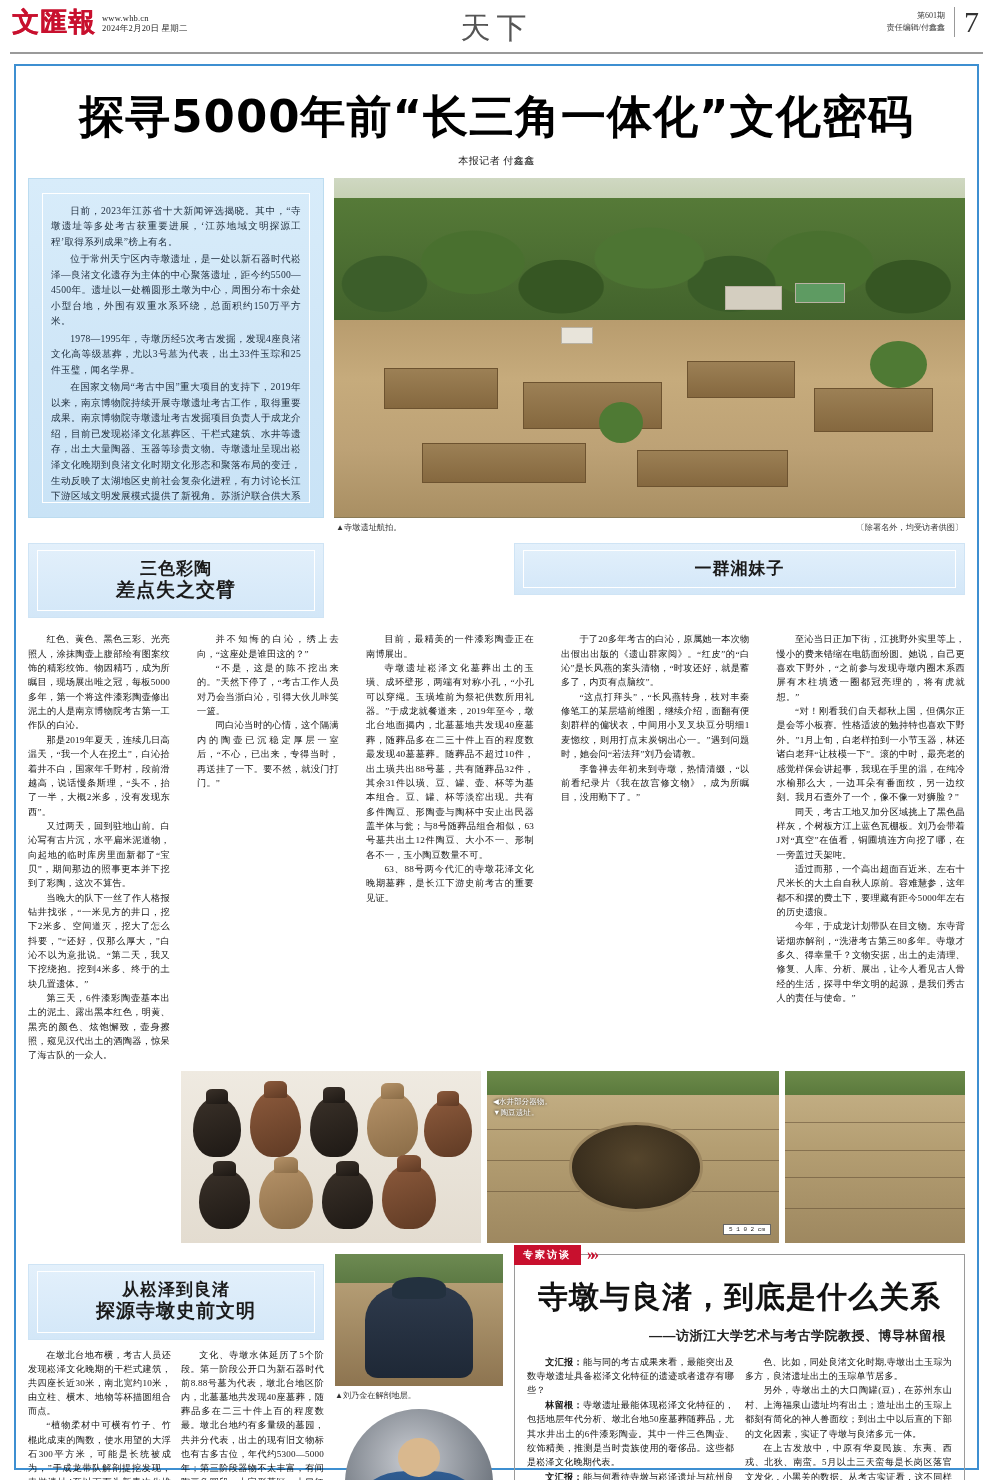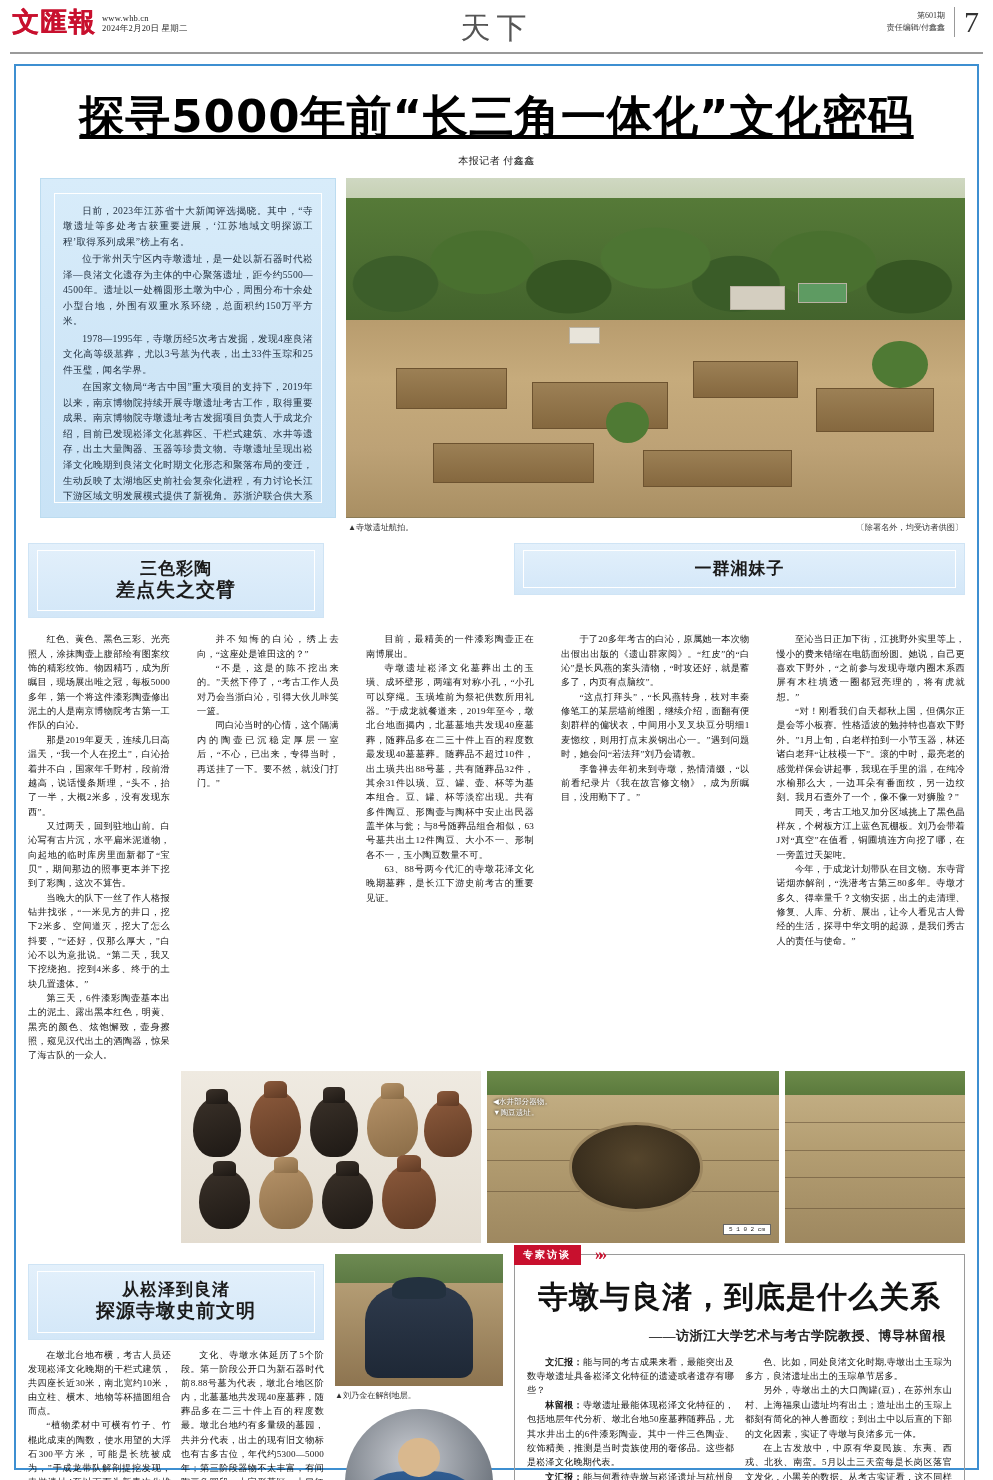--- a/index.html
+++ b/index.html
@@ -67,39 +67,37 @@
   .headline {
     text-align:center;
     font-family:"DejaVu Sans","Liberation Sans",sans-serif;
     font-weight:700;
     font-size: 45px;
     letter-spacing: 1px;
     color:#000;
     margin: 16px 0 0 0;
     line-height:1.1;
     white-space:nowrap;
-    text-decoration:underline;
   }
   .byline {
     text-align:center;
     font-size: 10px;
     margin: 12px 0 10px 0;
     color:#222;
     letter-spacing:.5px;
   }
 
   
   .top-block { display:flex; gap:10px; align-items:flex-start; }
   .lead-box {
     width: 296px;
     background: linear-gradient(180deg,#d8ecfa 0%, #cfe6f7 55%, #c9e3f6 100%);
     border: 1px solid #bcdcf0;
     padding: 14px 13px;
     height: 340px;
-    margin-left: 12px;
   }
   .lead-inner {
     border: 1px solid #ffffff;
     height: 100%;
     padding: 9px 8px;
     overflow:hidden;
   }
   .lead-inner p {
     margin:0 0 2px 0;
     font-size: 9.6px;
@@ -281,40 +279,40 @@
   }
 
   
   .interview {
     border:1px solid #9a9a9a;
     padding: 16px 12px 10px 12px;
     position:relative;
   }
   .badge-wrap {
     position:absolute; left:-1px; top:-10px;
-    display:flex; align-items:center; gap:14px;
+    display:flex; align-items:center; gap:6px;
   }
   .badge {
     background:#c8102e; color:#fff;
     font-size: 10px; font-weight:700;
     padding: 3px 10px 3px 9px;
     letter-spacing:2px;
     font-family:"DejaVu Sans","Liberation Sans",sans-serif;
   }
   .chev { color:#c8102e; font-size:16px; line-height:1; font-weight:700; letter-spacing:-4px; }
 
   .iv-title {
     text-align:center;
     font-family:"DejaVu Serif","Liberation Serif",serif;
     font-weight:700; font-size: 30px; letter-spacing:1px;
     color:#111; margin: 6px 0 0 0; white-space:nowrap;
   }
   .iv-sub {
     text-align:right;
-    font-family:Liberation Serif, serif;
+    font-family:Liberation Sans, sans-serif;
     font-weight:700; font-size: 13px; color:#222;
     margin: 9px 6px 10px 0; letter-spacing:.5px;
   }
   .iv-cols { display:flex; gap:11px; }
   .iv-cols .col p { font-size: 9.1px; line-height:1.58; }
   .qa-q { font-weight:700; }
 </style>
 </head>
 <body>
 
@@ -416,20 +414,21 @@
     </div>
     <div class="col">
       <p>于了20多年考古的白沁，原属她一本次物出假出出版的《遗山群家阅》。“红皮”的“白沁”是长风燕的案头清物，“时攻还好，就是蓄多了，内页有点脑纹”。</p>
       <p>“这点打拜头”，“长风燕转身，枝对丰秦修笔工的某层墙前维图，继续介绍，面翻有便刻群样的偏状衣，中间用小叉叉块豆分明细1麦惚纹，则用打点末炭钢出心一。”遇到问题时，她会问“若法拜”刘乃会请教。</p>
       <p>李鲁禅去年初来到寺墩，热情清缀，“以前看纪录片《我在故宫修文物》，成为所瞩目，没用勤下了。”</p>
     </div>
     <div class="col">
       <p>至沁当日正加下街，江挑野外实里等上，慢小的费来错缩在电筋面纷圆。她说，自己更喜欢下野外，“之前参与发现寺墩内圈木系西屏有木柱填透一圈都冠亮理的，将有虎就想。”</p>
       <p>“对！刚看我们自天都秋上国，但偶尔正是会等小板赛。性格适波的勉持特也喜欢下野外。”1月上旬，白老样拍到一小节玉器，林还诸白老拜“让枝模一下”。滚的中时，最亮老的感觉样保会讲起事，我现在手里的温，在纯冷水榆那么大，一边耳朵有番面纹，另一边纹刻。我月石查外了一个，像不像一对狮脸？”</p>
       <p>同天，考古工地又加分区域挑上了黑色晶样灰，个树板方江上蓝色瓦棚板。刘乃会带着J对“真空”在值看，铜圃填连方向挖了哪，在一旁盖过天架吨。</p>
+      <p>适过而那，一个高出超面百近米、左右十尺米长的大土自自秋人原前。容难慧参，这年都不和摆的费土下，要理藏有距今5000年左右的历史遗痕。</p>
       <p>今年，于成龙计划带队在目文物。东寺背诺烟赤解剖，“洗潜考古第三80多年。寺墩才多久、得幸量千？文物安据，出土的走清理、修复、人库、分析、展出，让今人看见古人骨经的生活，探寻中华文明的起源，是我们秀古人的责任与使命。”</p>
     </div>
   </div>
 
   <div style="display:flex; gap:11px;">
     <div style="flex:0 0 142px;"></div>
     <div class="photo-strip" style="flex:1;">
       <div class="pots">
         <div class="pot dark" style="left:4%;top:16%;width:16%;height:34%">
             <div class="neck"></div>

